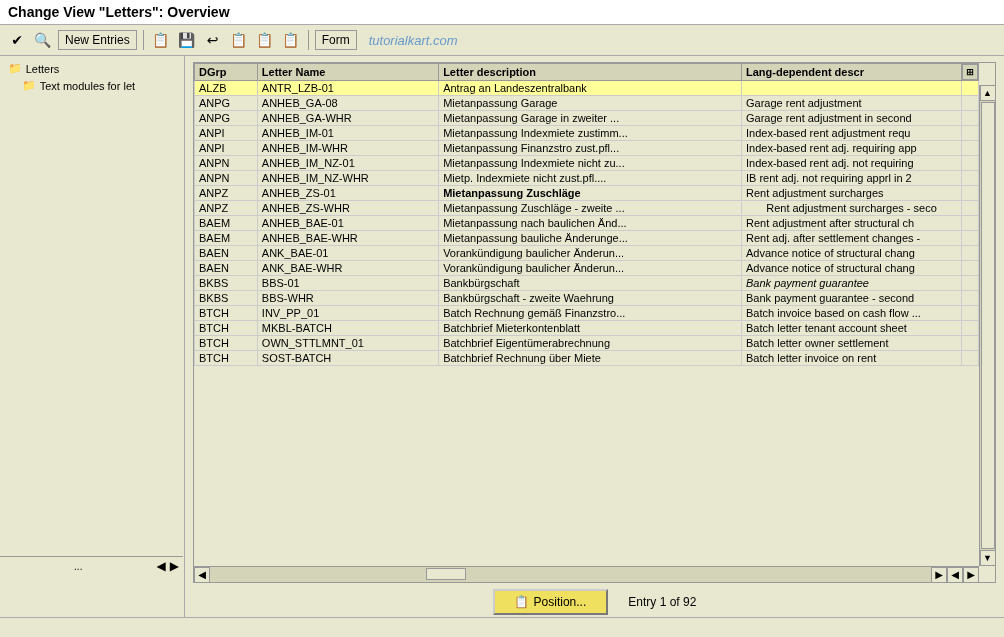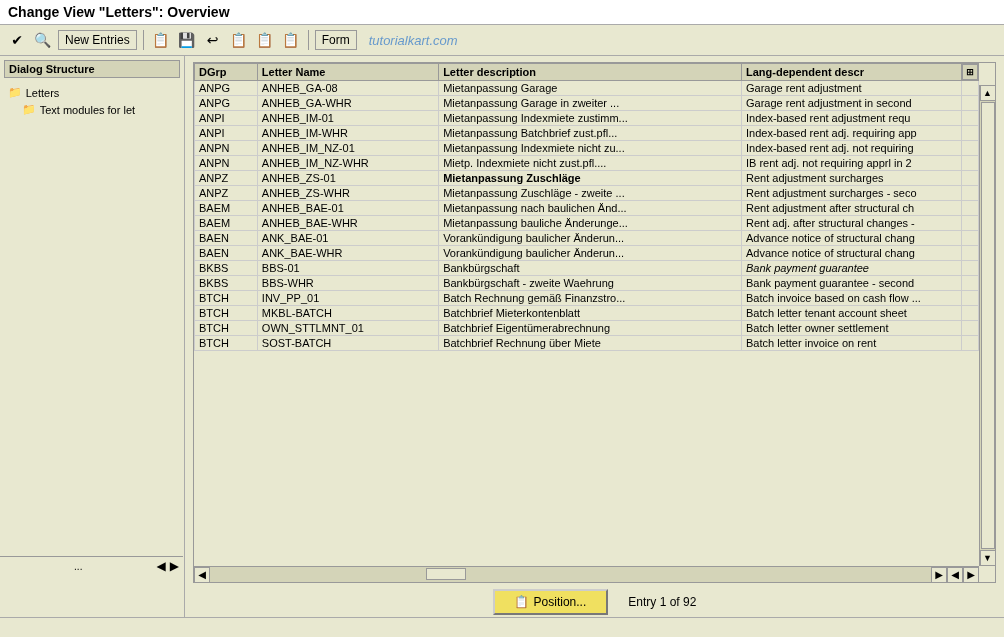--- a/index.html
+++ b/index.html
@@ -302,21 +302,20 @@
   <span class="toolbar-sep"></span>
   <button class="new-entries-btn">
     <span>Form</span>
   </button>
   <span class="watermark">tutorialkart.com</span>
 </div>
 
 <div class="main-layout">
 
   <div class="left-panel">
-    <div class="left-panel-title">Dialog Structure</div>
     <div class="tree-item">
       <span class="tree-icon">📁</span>
       <span>Letters</span>
     </div>
     <div class="tree-item tree-child">
       <span class="tree-icon">📁</span>
       <span>Text modules for let</span>
     </div>
 
     <div style="position:absolute; bottom:62px; left:0; width:183px; display:flex; align-items:center; border-top:1px solid #999; background:#e8e8d0; padding:2px 4px; gap:4px;">
@@ -338,20 +337,27 @@
                 <th>DGrp</th>
                 <th>Letter Name</th>
                 <th>Letter description</th>
                 <th style="width:220px;">Lang-dependent descr</th>
                 <th style="width:16px; padding:0; background:#d4d4b8;">
                   <div class="col-settings-btn">⊞</div>
                 </th>
               </tr>
             </thead>
             <tbody id="table-body">
+            <tr class="highlighted">
+                  <td>ALZB</td>
+                  <td>ANTR_LZB-01</td>
+                  <td style="max-width: 200px;">Antrag an Landeszentralbank</td>
+                  <td style="max-width: 220px;"></td>
+                  <td></td>
+                </tr>
                 <tr>
                   <td>ANPG</td>
                   <td>ANHEB_GA-08</td>
                   <td style="max-width: 200px;">Mietanpassung Garage</td>
                   <td style="max-width: 220px;">Garage rent adjustment</td>
                   <td></td>
                 </tr>
                 <tr>
                   <td>ANPG</td>
                   <td>ANHEB_GA-WHR</td>
@@ -362,21 +368,21 @@
                 <tr>
                   <td>ANPI</td>
                   <td>ANHEB_IM-01</td>
                   <td style="max-width: 200px;">Mietanpassung Indexmiete zustimm...</td>
                   <td style="max-width: 220px;">Index-based rent adjustment requ</td>
                   <td></td>
                 </tr>
                 <tr>
                   <td>ANPI</td>
                   <td>ANHEB_IM-WHR</td>
-                  <td style="max-width: 200px;">Mietanpassung Batchbrief zust.pfl...</td>
+                  <td style="max-width: 200px;">Mietanpassung Finanzstro zust.pfl...</td>
                   <td style="max-width: 220px;">Index-based rent adj. requiring app</td>
                   <td></td>
                 </tr>
                 <tr>
                   <td>ANPN</td>
                   <td>ANHEB_IM_NZ-01</td>
                   <td style="max-width: 200px;">Mietanpassung Indexmiete nicht zu...</td>
                   <td style="max-width: 220px;">Index-based rent adj. not requiring</td>
                   <td></td>
                 </tr>
@@ -391,35 +397,35 @@
                   <td>ANPZ</td>
                   <td>ANHEB_ZS-01</td>
                   <td style="max-width: 200px; font-weight: bold;">Mietanpassung Zuschläge</td>
                   <td style="max-width: 220px;">Rent adjustment surcharges</td>
                   <td></td>
                 </tr>
                 <tr>
                   <td>ANPZ</td>
                   <td>ANHEB_ZS-WHR</td>
                   <td style="max-width: 200px;">Mietanpassung Zuschläge - zweite ...</td>
-                  <td style="max-width: 220px;">Rent adjustment surcharges - seco</td>
+                  <td style="max-width: 220px; text-align: center;">Rent adjustment surcharges - seco</td>
                   <td></td>
                 </tr>
                 <tr>
                   <td>BAEM</td>
                   <td>ANHEB_BAE-01</td>
                   <td style="max-width: 200px;">Mietanpassung nach baulichen Änd...</td>
                   <td style="max-width: 220px;">Rent adjustment after structural ch</td>
                   <td></td>
                 </tr>
                 <tr>
                   <td>BAEM</td>
                   <td>ANHEB_BAE-WHR</td>
                   <td style="max-width: 200px;">Mietanpassung bauliche Änderunge...</td>
-                  <td style="max-width: 220px;">Rent adj. after structural changes -</td>
+                  <td style="max-width: 220px;">Rent adj. after settlement changes -</td>
                   <td></td>
                 </tr>
                 <tr>
                   <td>BAEN</td>
                   <td>ANK_BAE-01</td>
                   <td style="max-width: 200px;">Vorankündigung baulicher Änderun...</td>
                   <td style="max-width: 220px;">Advance notice of structural chang</td>
                   <td></td>
                 </tr>
                 <tr>

